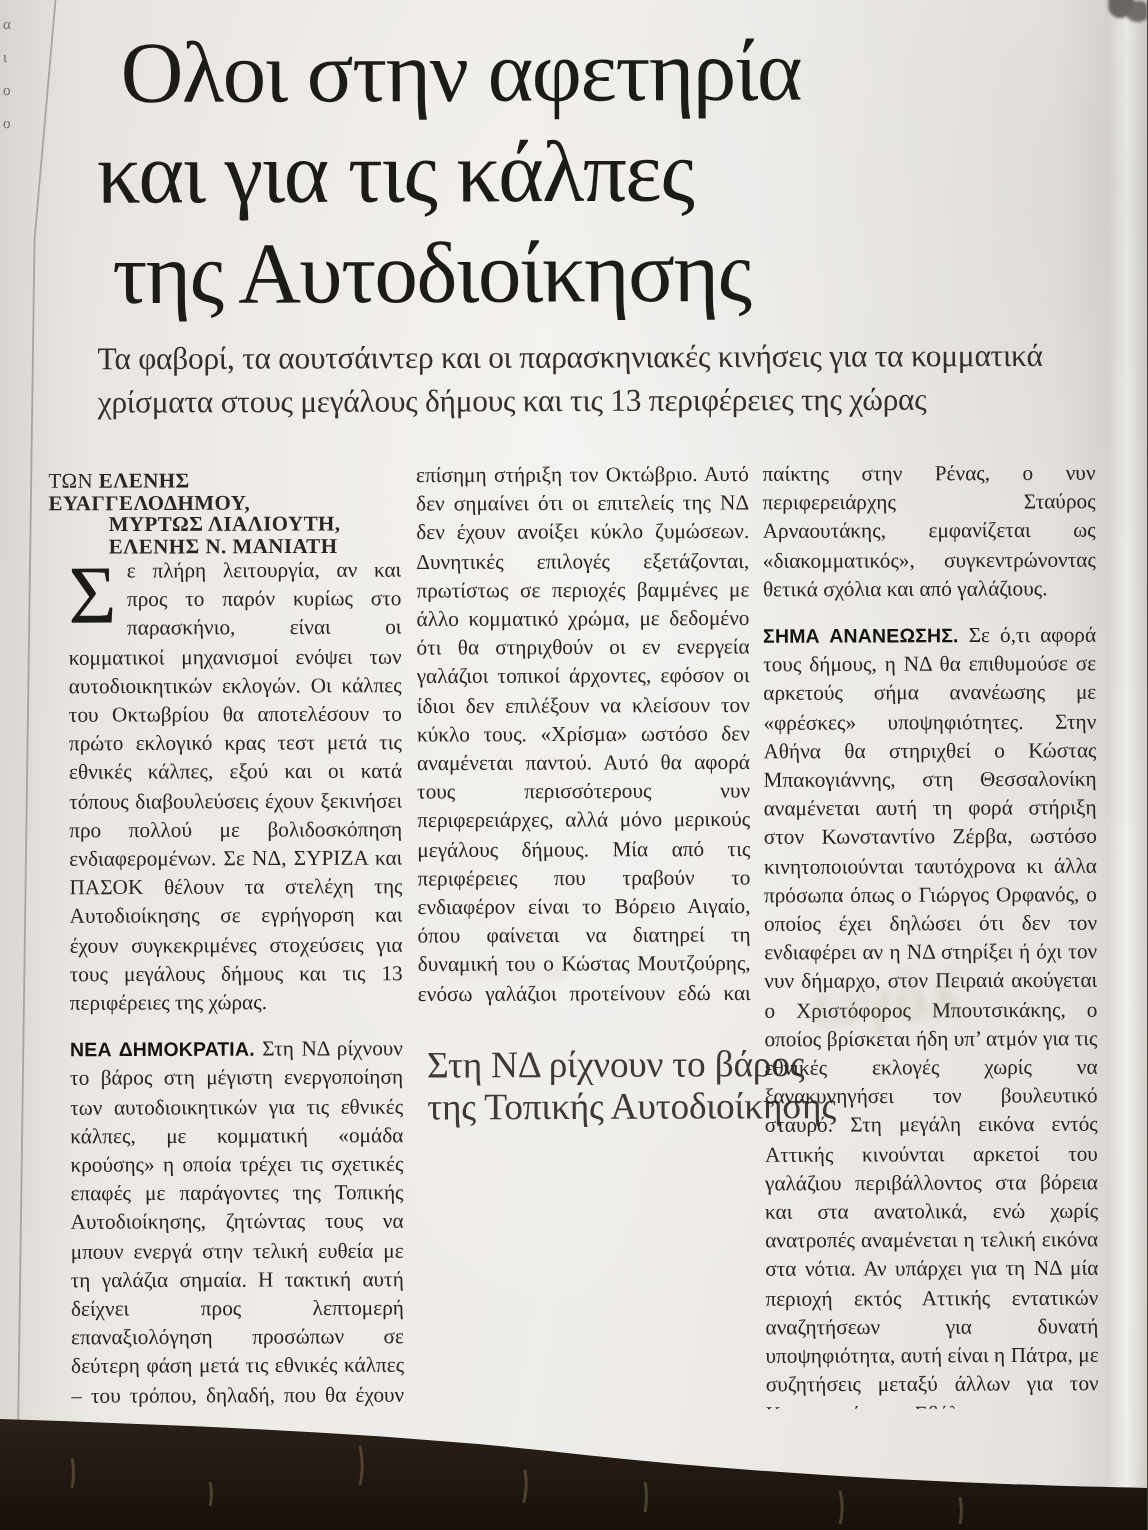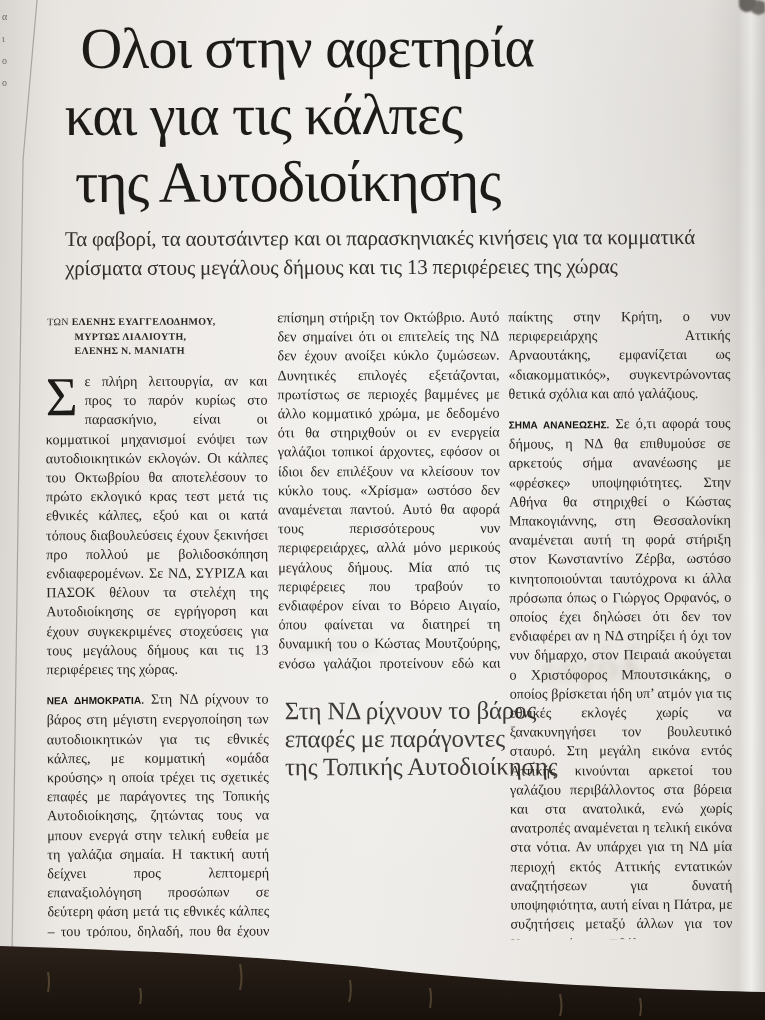--- a/index.html
+++ b/index.html
@@ -38,38 +38,38 @@
   
   .headline{margin:0;position:absolute;left:66px;top:14px;width:660px;
     font-weight:400;color:#1d1b18;font-size:58px;line-height:67px;letter-spacing:-1px;}
   .headline .hl{display:block;white-space:nowrap;}
   .hl1{margin-left:16px;}
   .hl3{margin-left:10px;}
 
   .subtitle{position:absolute;left:66px;top:224px;width:655px;margin:0;
     font-size:21px;line-height:29px;color:#33302c;letter-spacing:-.2px;}
 
-  .byline{position:absolute;left:48px;top:314px;width:220px;
-    font-size:10px;line-height:14.5px;color:#2a2723;letter-spacing:.3px;}
+  .byline{position:absolute;left:33px;top:314px;width:220px;
+    font-size:14px;line-height:14.5px;color:#2a2723;letter-spacing:.3px;}
   .byline .pfx{font-weight:400;}
   .byline b{font-weight:700;}
-  .byline .ind{margin-left:27px;font-weight:700;}
+  .byline .ind{margin-left:40px;font-weight:700;}
 
   
   .col{position:absolute;width:222px;font-size:14.2px;line-height:19.2px;
     text-align:justify;color:#27241f;overflow:hidden;}
   .col p{margin:0;}
   .col p + p{margin-top:11px;}
   .col1{left:46px;top:371px;height:566px;}
   .col2{left:278px;top:308px;height:366px;}
   .col3{left:509px;top:308px;height:632px;}
   .dropcap{float:left;font-size:55px;line-height:42px;padding:4px 7px 0 0;
     font-weight:400;color:#1d1b18;}
   .kicker{font-family:"Liberation Sans", sans-serif;font-weight:700;
-    font-size:10px;letter-spacing:.1px;color:#16140f;}
+    font-size:13px;letter-spacing:.1px;color:#16140f;}
 
   
   .pullquote{position:absolute;left:284px;top:697px;width:218px;
     font-size:25px;line-height:28px;color:#3d3a36;letter-spacing:-.2px;font-family:Liberation Serif, serif;}
   .pullquote div{white-space:nowrap;}
 
   
   .ghost{position:absolute;pointer-events:none;filter:blur(3px);opacity:.16;
     color:#8a7a5e;font-size:46px;font-weight:700;}
   .ghost1{left:540px;top:640px;transform:scaleX(-1) rotate(3deg);}
@@ -123,26 +123,25 @@
           <span class="kicker">ΝΕΑ ΔΗΜΟΚΡΑΤΙΑ.</span><span> Στη ΝΔ ρίχνουν το βάρος στη μέγιστη ενεργοποίηση των αυτοδιοικητικών για τις εθνικές κάλπες, με κομματική «ομάδα κρούσης» η οποία τρέχει τις σχετικές επαφές με παράγοντες της Τοπικής Αυτοδιοίκησης, ζητώντας τους να μπουν ενεργά στην τελική ευθεία με τη γαλάζια σημαία. Η τακτική αυτή δείχνει προς λεπτομερή επαναξιολόγηση προσώπων σε δεύτερη φάση μετά τις εθνικές κάλπες – του τρόπου, δηλαδή, που θα έχουν ριχτεί στον αγώνα –, η οποία θα καθορίσει αν και ποιοι θα λάβουν</span>
         </p>
       </div>
 
       <div class="col col2">
         <p>επίσημη στήριξη τον Οκτώβριο. Αυτό δεν σημαίνει ότι οι επιτελείς της ΝΔ δεν έχουν ανοίξει κύκλο ζυμώσεων. Δυνητικές επιλογές εξετάζονται, πρωτίστως σε περιοχές βαμμένες με άλλο κομματικό χρώμα, με δεδομένο ότι θα στηριχθούν οι εν ενεργεία γαλάζιοι τοπικοί άρχοντες, εφόσον οι ίδιοι δεν επιλέξουν να κλείσουν τον κύκλο τους. «Χρίσμα» ωστόσο δεν αναμένεται παντού. Αυτό θα αφορά τους περισσότερους νυν περιφερειάρχες, αλλά μόνο μερικούς μεγάλους δήμους. Μία από τις περιφέρειες που τραβούν το ενδιαφέρον είναι το Βόρειο Αιγαίο, όπου φαίνεται να διατηρεί τη δυναμική του ο Κώστας Μουτζούρης, ενόσω γαλάζιοι προτείνουν εδώ και μήνες στα κεντρικά κι άλλα πρόσωπα, όπως ο Αλκιβιάδης Στεφανής και η Μαριάνθη Καφετζή - Ραυτοπούλου. Αντίστοιχα ο βασικός</p>
       </div>
 
       <div class="pullquote">
         <div>Στη ΝΔ ρίχνουν το βάρος</div>
-        <div>επαφές με παράγοντες</div>
         <div>της Τοπικής Αυτοδιοίκησης</div>
       </div>
 
       <div class="col col3">
-        <p>παίκτης στην Κρήτη, ο νυν περιφερειάρχης Αττικής Αρναουτάκης, εμφανίζεται ως «διακομματικός», συγκεντρώνοντας θετικά σχόλια και από γαλάζιους.</p>
+        <p>παίκτης στην Ρένας, ο νυν περιφερειάρχης Σταύρος Αρναουτάκης, εμφανίζεται ως «διακομματικός», συγκεντρώνοντας θετικά σχόλια και από γαλάζιους.</p>
         <p>
           <span class="kicker">ΣΗΜΑ ΑΝΑΝΕΩΣΗΣ.</span><span> Σε ό,τι αφορά τους δήμους, η ΝΔ θα επιθυμούσε σε αρκετούς σήμα ανανέωσης με «φρέσκες» υποψηφιότητες. Στην Αθήνα θα στηριχθεί ο Κώστας Μπακογιάννης, στη Θεσσαλονίκη αναμένεται αυτή τη φορά στήριξη στον Κωνσταντίνο Ζέρβα, ωστόσο κινητοποιούνται ταυτόχρονα κι άλλα πρόσωπα όπως ο Γιώργος Ορφανός, ο οποίος έχει δηλώσει ότι δεν τον ενδιαφέρει αν η ΝΔ στηρίξει ή όχι τον νυν δήμαρχο, στον Πειραιά ακούγεται ο Χριστόφορος Μπουτσικάκης, ο οποίος βρίσκεται ήδη υπ’ ατμόν για τις εθνικές εκλογές χωρίς να ξανακυνηγήσει τον βουλευτικό σταυρό. Στη μεγάλη εικόνα εντός Αττικής κινούνται αρκετοί του γαλάζιου περιβάλλοντος στα βόρεια και στα ανατολικά, ενώ χωρίς ανατροπές αναμένεται η τελική εικόνα στα νότια. Αν υπάρχει για τη ΝΔ μία περιοχή εκτός Αττικής εντατικών αναζητήσεων για δυνατή υποψηφιότητα, αυτή είναι η Πάτρα, με συζητήσεις μεταξύ άλλων για τον Κωνσταντίνο Σβόλη και τον Παναγιώτη Πλώτα. Στη Λάρισα, μετά την ένταξη της Ρένας Καραλαριώτου στο</span>
         </p>
       </div>
 
       <div class="ghost ghost1">λόγω</div>
       <div class="ghost ghost2">καιπου</div>
     </div>
   </div>
 

